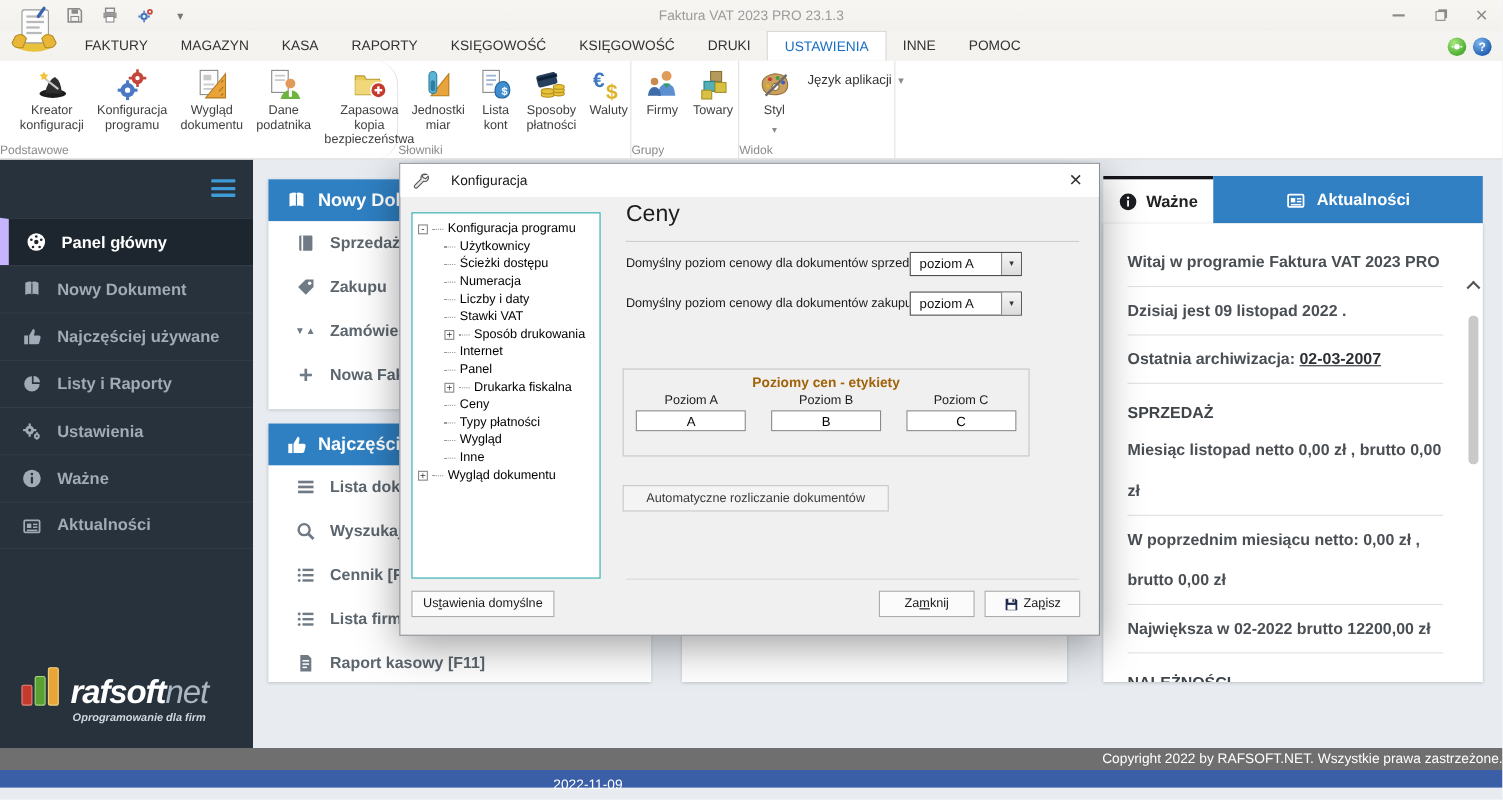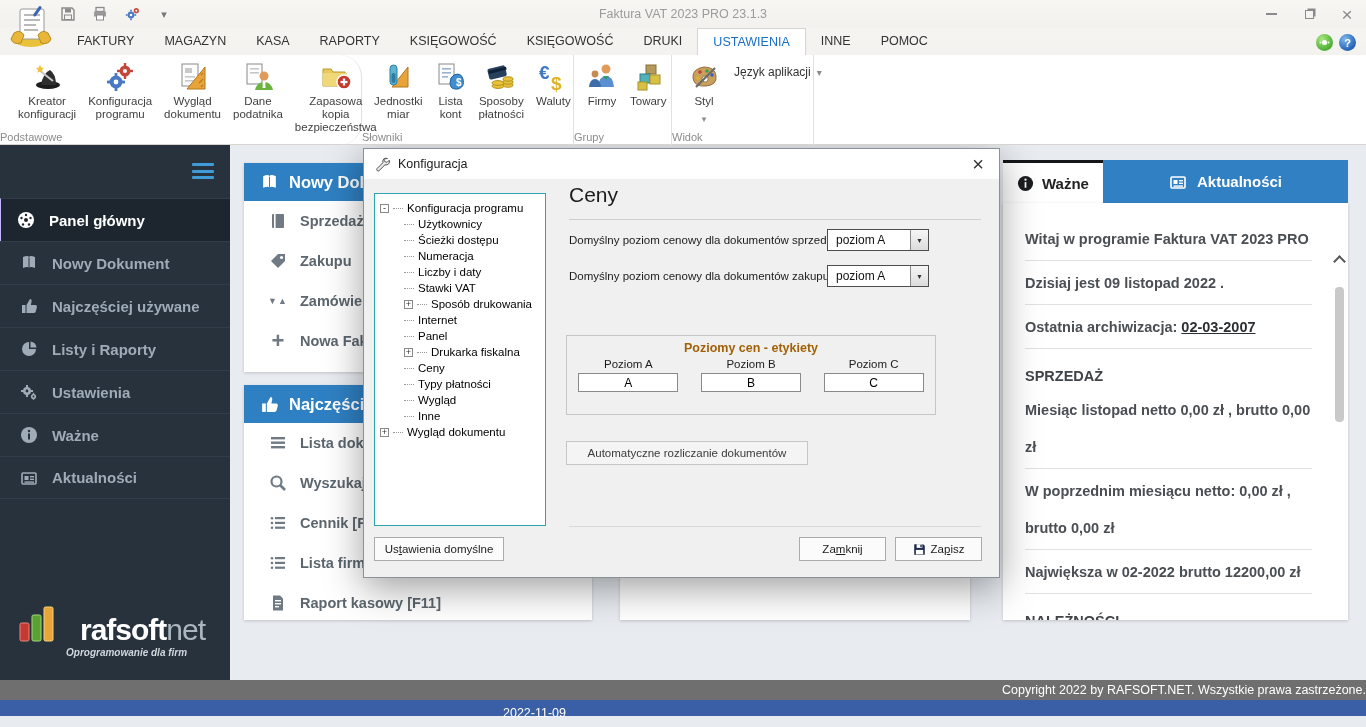--- a/index.html
+++ b/index.html
@@ -46,24 +46,24 @@
   .styl-caret::after { content:"▾"; color:#8a8a8a; font-size:9px; }
 
   
   .sidebar { position:absolute; left:0; top:145px; width:230px; height:535px; background:#28323d; z-index:10; }
   .hamburger { position:absolute; right:16px; top:18px; width:22px; cursor:pointer; }
   .hamburger i { display:block; height:3px; background:#3f9bd8; margin-bottom:3.5px; border-radius:1px; }
   .menu { position:absolute; left:0; top:53px; width:230px; }
   .mitem { height:43px; display:flex; align-items:center; gap:14px; padding-left:20px;
     border-top:1px solid #323d49; color:#9fabb6; font-size:15px; font-weight:bold; cursor:pointer; }
   .mitem:last-child { border-bottom:1px solid #323d49; }
-  .mitem.active { background:#1d252e; color:#ffffff; border-left:1px solid #c4b5fd; padding-left:16px; }
+  .mitem.active { background:#1d252e; color:#ffffff; border-left:8px solid #c4b5fd; padding-left:16px; }
   .mitem svg { flex:0 0 18px; }
   .logo { position:absolute; left:0; bottom:22px; width:230px; padding-left:18px; }
-  .logo-row { display:flex; align-items:flex-end; gap:24px; }
+  .logo-row { display:flex; align-items:flex-end; gap:8px;font-style:italic; }
   .logo-text { font-size:30px; font-weight:bold; color:#fff; line-height:1; letter-spacing:-1px;}
   .logo-text .lt-light { color:#aab6c0; font-weight:normal; }
   .logo-tag { font-size:10px; font-style:italic; font-weight:bold; color:#cfd6dc; margin-top:2px; margin-left:48px;}
 
   
   .card { position:absolute; background:#fff; box-shadow:0 1px 3px rgba(0,0,0,.18); z-index:5; }
   .card-head { height:38px; background:#2f80c3; color:#fff; font-size:16.5px; font-weight:bold;
     display:flex; align-items:center; gap:10px; padding-left:16px; }
   .citem { height:40px; display:flex; align-items:center; gap:12px; padding-left:24px;
     font-size:14.5px; font-weight:bold; color:#5c666e; cursor:pointer; }
@@ -86,21 +86,21 @@
   .rheading { font-size:14.5px; font-weight:bold; color:#3f4449; padding-top:16px; line-height:1.6;}
   .rlink { color:#2b2f33; text-decoration:underline; cursor:pointer; }
   .rscroll { position:absolute; right:2px; top:46px; width:13px; height:368px; }
   .rthumb { position:absolute; left:2px; top:38px; width:9px; height:135px; background:#c9c9c9; border-radius:4px; cursor:pointer;}
   .chev { position:absolute; left:2px; width:9px; height:9px; border-left:2px solid #555; border-top:2px solid #555; cursor:pointer;}
   .chev-up { top:8px; transform:rotate(45deg); }
 
   
   .dialog { position:absolute; left:363px; top:148px; width:637px; height:430px; background:#f0f0f0;
     border:1px solid #8b9096; box-shadow:0 10px 36px rgba(0,0,0,.38); z-index:20; }
-  .dlg-titlebar { height:30px; background:#fff; display:flex; align-items:center; padding:0 10px; gap:8px;}
+  .dlg-titlebar { height:30px; background:#fff; display:flex; align-items:center; padding:0 10px; gap:20px;}
   .dlg-title { font-size:12.5px; color:#1a1a1a; flex:1; }
   .dlg-close { width:22px; height:22px; display:flex; align-items:center; justify-content:center; cursor:pointer;}
   .dlg-close::after { content:"×"; font-size:20px; color:#333; line-height:1; }
   .tree { position:absolute; left:10px; top:44px; width:172px; height:333px; background:#fff;
     border:1px solid #2aa7ad; padding:6px 2px; overflow:hidden; }
   .trow { display:flex; align-items:center; height:16px; font-size:11.5px; color:#000; cursor:pointer; white-space:nowrap;}
   .trow.d0 { padding-left:3px; }
   .trow.d1 { padding-left:27px; }
   .exp { width:9px; height:9px; border:1px solid #888; background:#fff; font-size:9px; line-height:7px;
     text-align:center; margin-right:4px; flex:0 0 9px; color:#333; }

